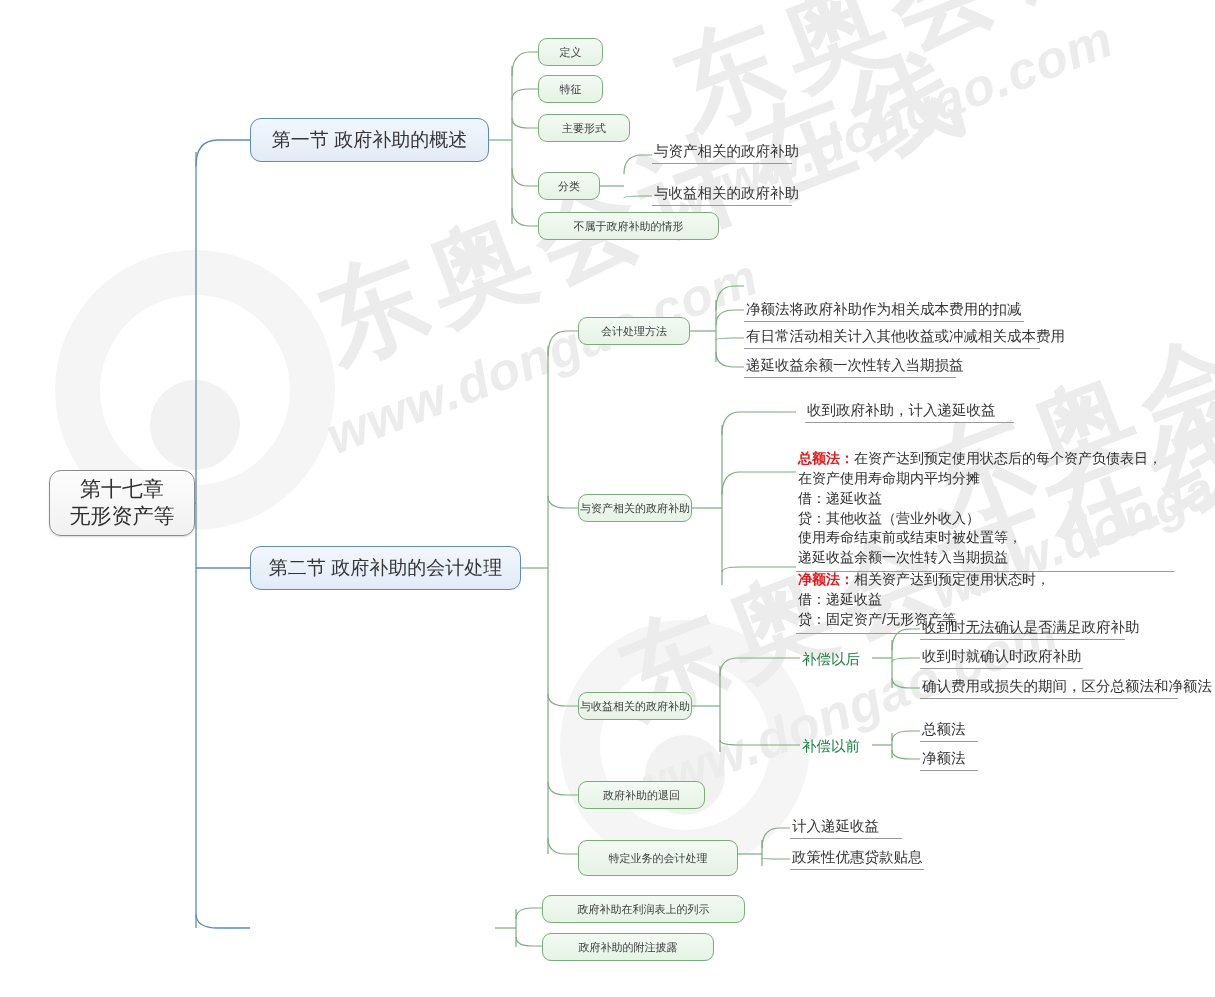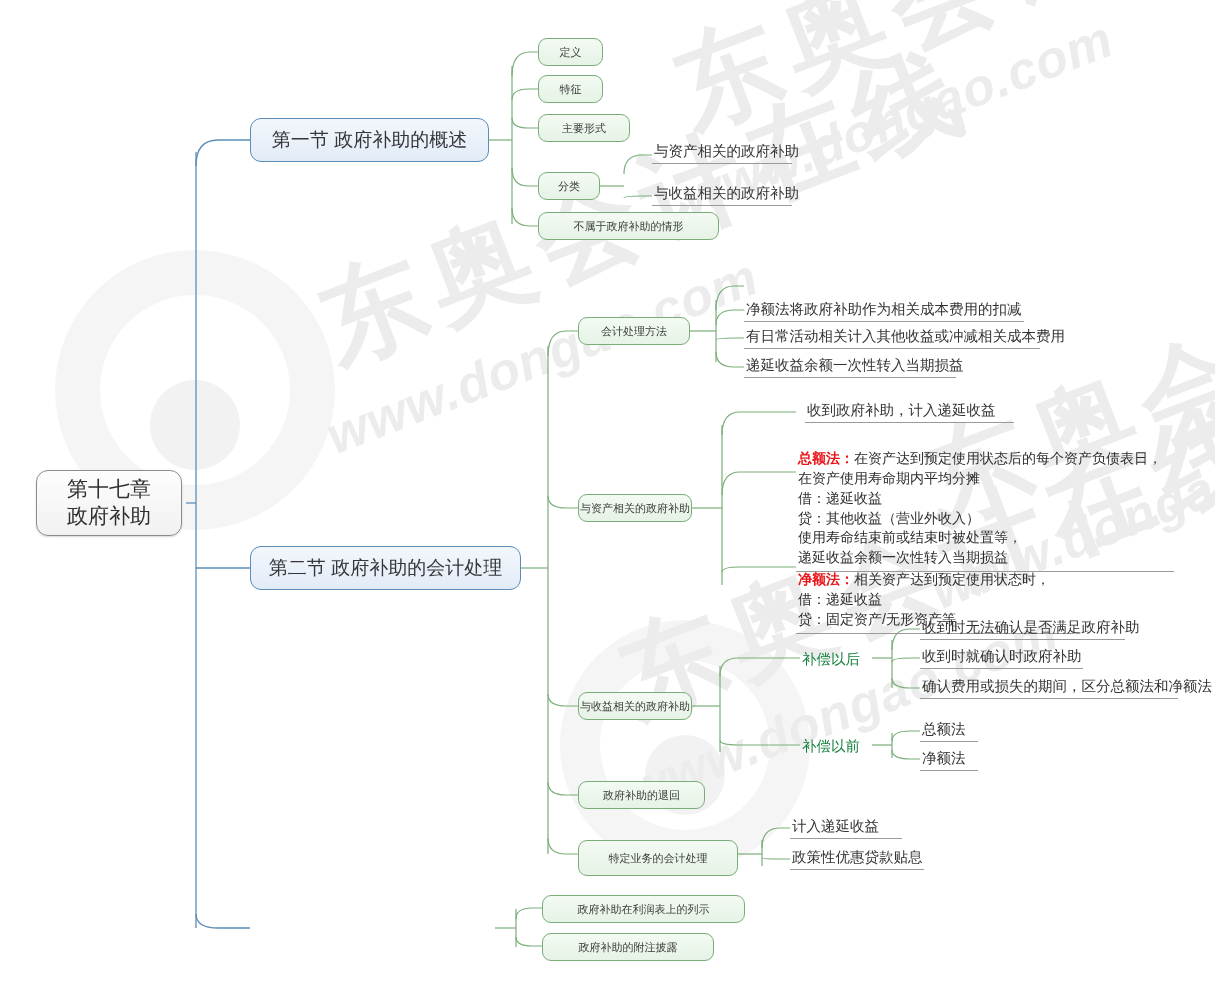--- a/index.html
+++ b/index.html
@@ -239,23 +239,23 @@
     </g>
 
     <g fill="none" stroke="#79ae79" stroke-width="1.2">
       <path d="M495,928 L516,928"></path>
       <path d="M516,909 L516,947"></path>
       <path d="M516,919 Q516,908 532,908 L542,908"></path>
       <path d="M516,937 Q516,946 532,946 L542,946"></path>
     </g>
   </svg>
 
-  <div class="node node-root" style="left:36px; top:470px; width:146px; height:66px;">
+  <div class="node node-root" style="left:49px; top:470px; width:146px; height:66px;">
     <div>第十七章</div>
-    <div>政府补助</div>
+    <div>无形资产等</div>
   </div>
 
   <div class="node node-section" style="left:250px; top:118px; width:239px; height:44px;">第一节 政府补助的概述</div>
 
   <div class="node node-green" style="left:538px; top:38px; width:65px; height:28px;">定义</div>
 
   <div class="node node-green" style="left:538px; top:75px; width:65px; height:28px;">特征</div>
 
   <div class="node node-green" style="left:538px; top:114px; width:92px; height:28px;">主要形式</div>
 

